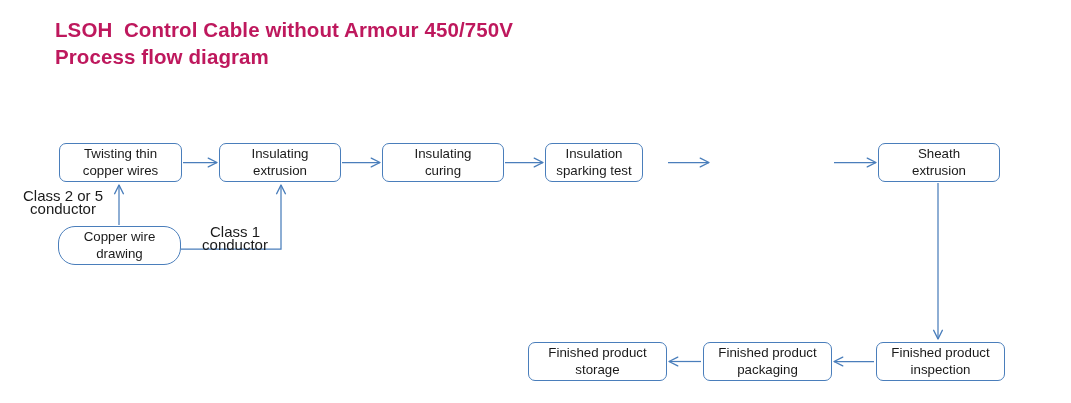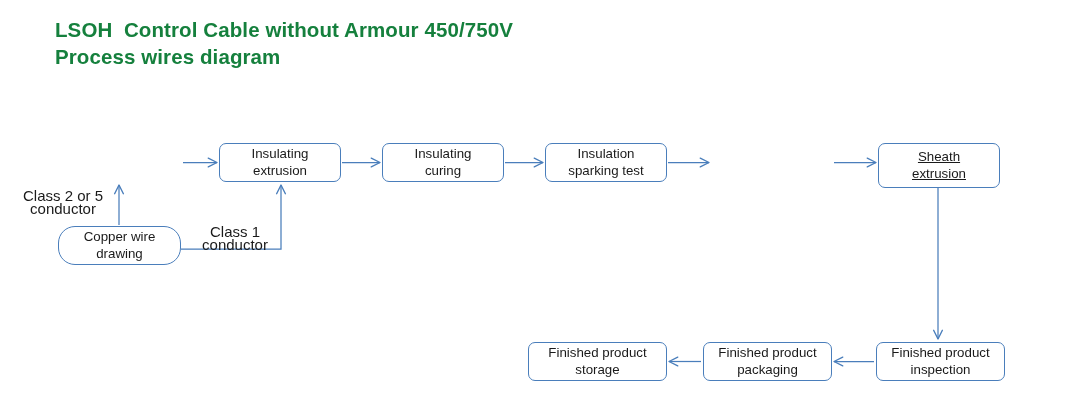--- a/index.html
+++ b/index.html
@@ -22,21 +22,21 @@
     position: absolute;
     left: 55px;
     top: 16px;
     width: 700px;
   }
   .title-line {
     font-size: 20.5px;
     font-weight: bold;
     line-height: 27px;
     letter-spacing: 0.1px;
-    color: #15803d;
+    color: #be185d;
     white-space: pre;
   }
   .node {
     position: absolute;
     box-sizing: border-box;
     border: 1.2px solid #4a7ebb;
     border-radius: 7px;
     background: #ffffff;
     display: flex;
     align-items: center;
@@ -67,21 +67,21 @@
     pointer-events: none;
   }
 </style>
 </head>
 <body>
 
 <div id="canvas">
 
   <div id="title-block">
     <div class="title-line">LSOH  Control Cable without Armour 450/750V</div>
-    <div class="title-line">Process wires diagram</div>
+    <div class="title-line">Process flow diagram</div>
   </div>
 
   <svg id="arrow-layer" viewBox="0 0 1071 403" width="1071" height="403" xmlns="http://www.w3.org/2000/svg">
     <defs>
       <marker id="ah" markerWidth="9" markerHeight="9" refX="8" refY="4.5" orient="auto" markerUnits="strokeWidth">
         <path d="M1,1 L8,4.5 L1,8" fill="none" stroke="#4a7ebb" stroke-width="1.1" stroke-linecap="round" stroke-linejoin="round"></path>
       </marker>
     </defs>
     <g stroke="#4a7ebb" stroke-width="1.25" fill="none">
 
@@ -95,35 +95,38 @@
 
       <path d="M181,249 L281,249 L281,185" marker-end="url(#ah)"></path>
 
       <line x1="938" y1="183" x2="938" y2="339" marker-end="url(#ah)"></line>
 
       <line x1="874" y1="361.5" x2="834" y2="361.5" marker-end="url(#ah)"></line>
       <line x1="701" y1="361.5" x2="669" y2="361.5" marker-end="url(#ah)"></line>
     </g>
   </svg>
 
+  <div class="node" style="left:59px; top:143px; width:123px; height:39px;">
+    <span>Twisting thin<br>copper wires</span>
+  </div>
 
   <div class="node" style="left:219px; top:143px; width:122px; height:39px;">
     <span>Insulating<br>extrusion</span>
   </div>
 
   <div class="node" style="left:382px; top:143px; width:122px; height:39px;">
     <span>Insulating<br>curing</span>
   </div>
 
-  <div class="node" style="left:545px; top:143px; width:122px; height:39px;">
+  <div class="node" style="left:545px; top:143px; width:98px; height:39px;">
     <span>Insulation<br>sparking test</span>
   </div>
 
 
-  <div class="node" style="left:878px; top:143px; width:122px; height:45px;text-decoration:underline;">
+  <div class="node" style="left:878px; top:143px; width:122px; height:39px;">
     <span>Sheath<br>extrusion</span>
   </div>
 
   <div class="node" style="left:58px; top:226px; width:123px; height:39px;border-radius:17px;">
     <span>Copper wire<br>drawing</span>
   </div>
 
   <div class="node" style="left:876px; top:342px; width:129px; height:39px;">
     <span>Finished product<br>inspection</span>
   </div>

